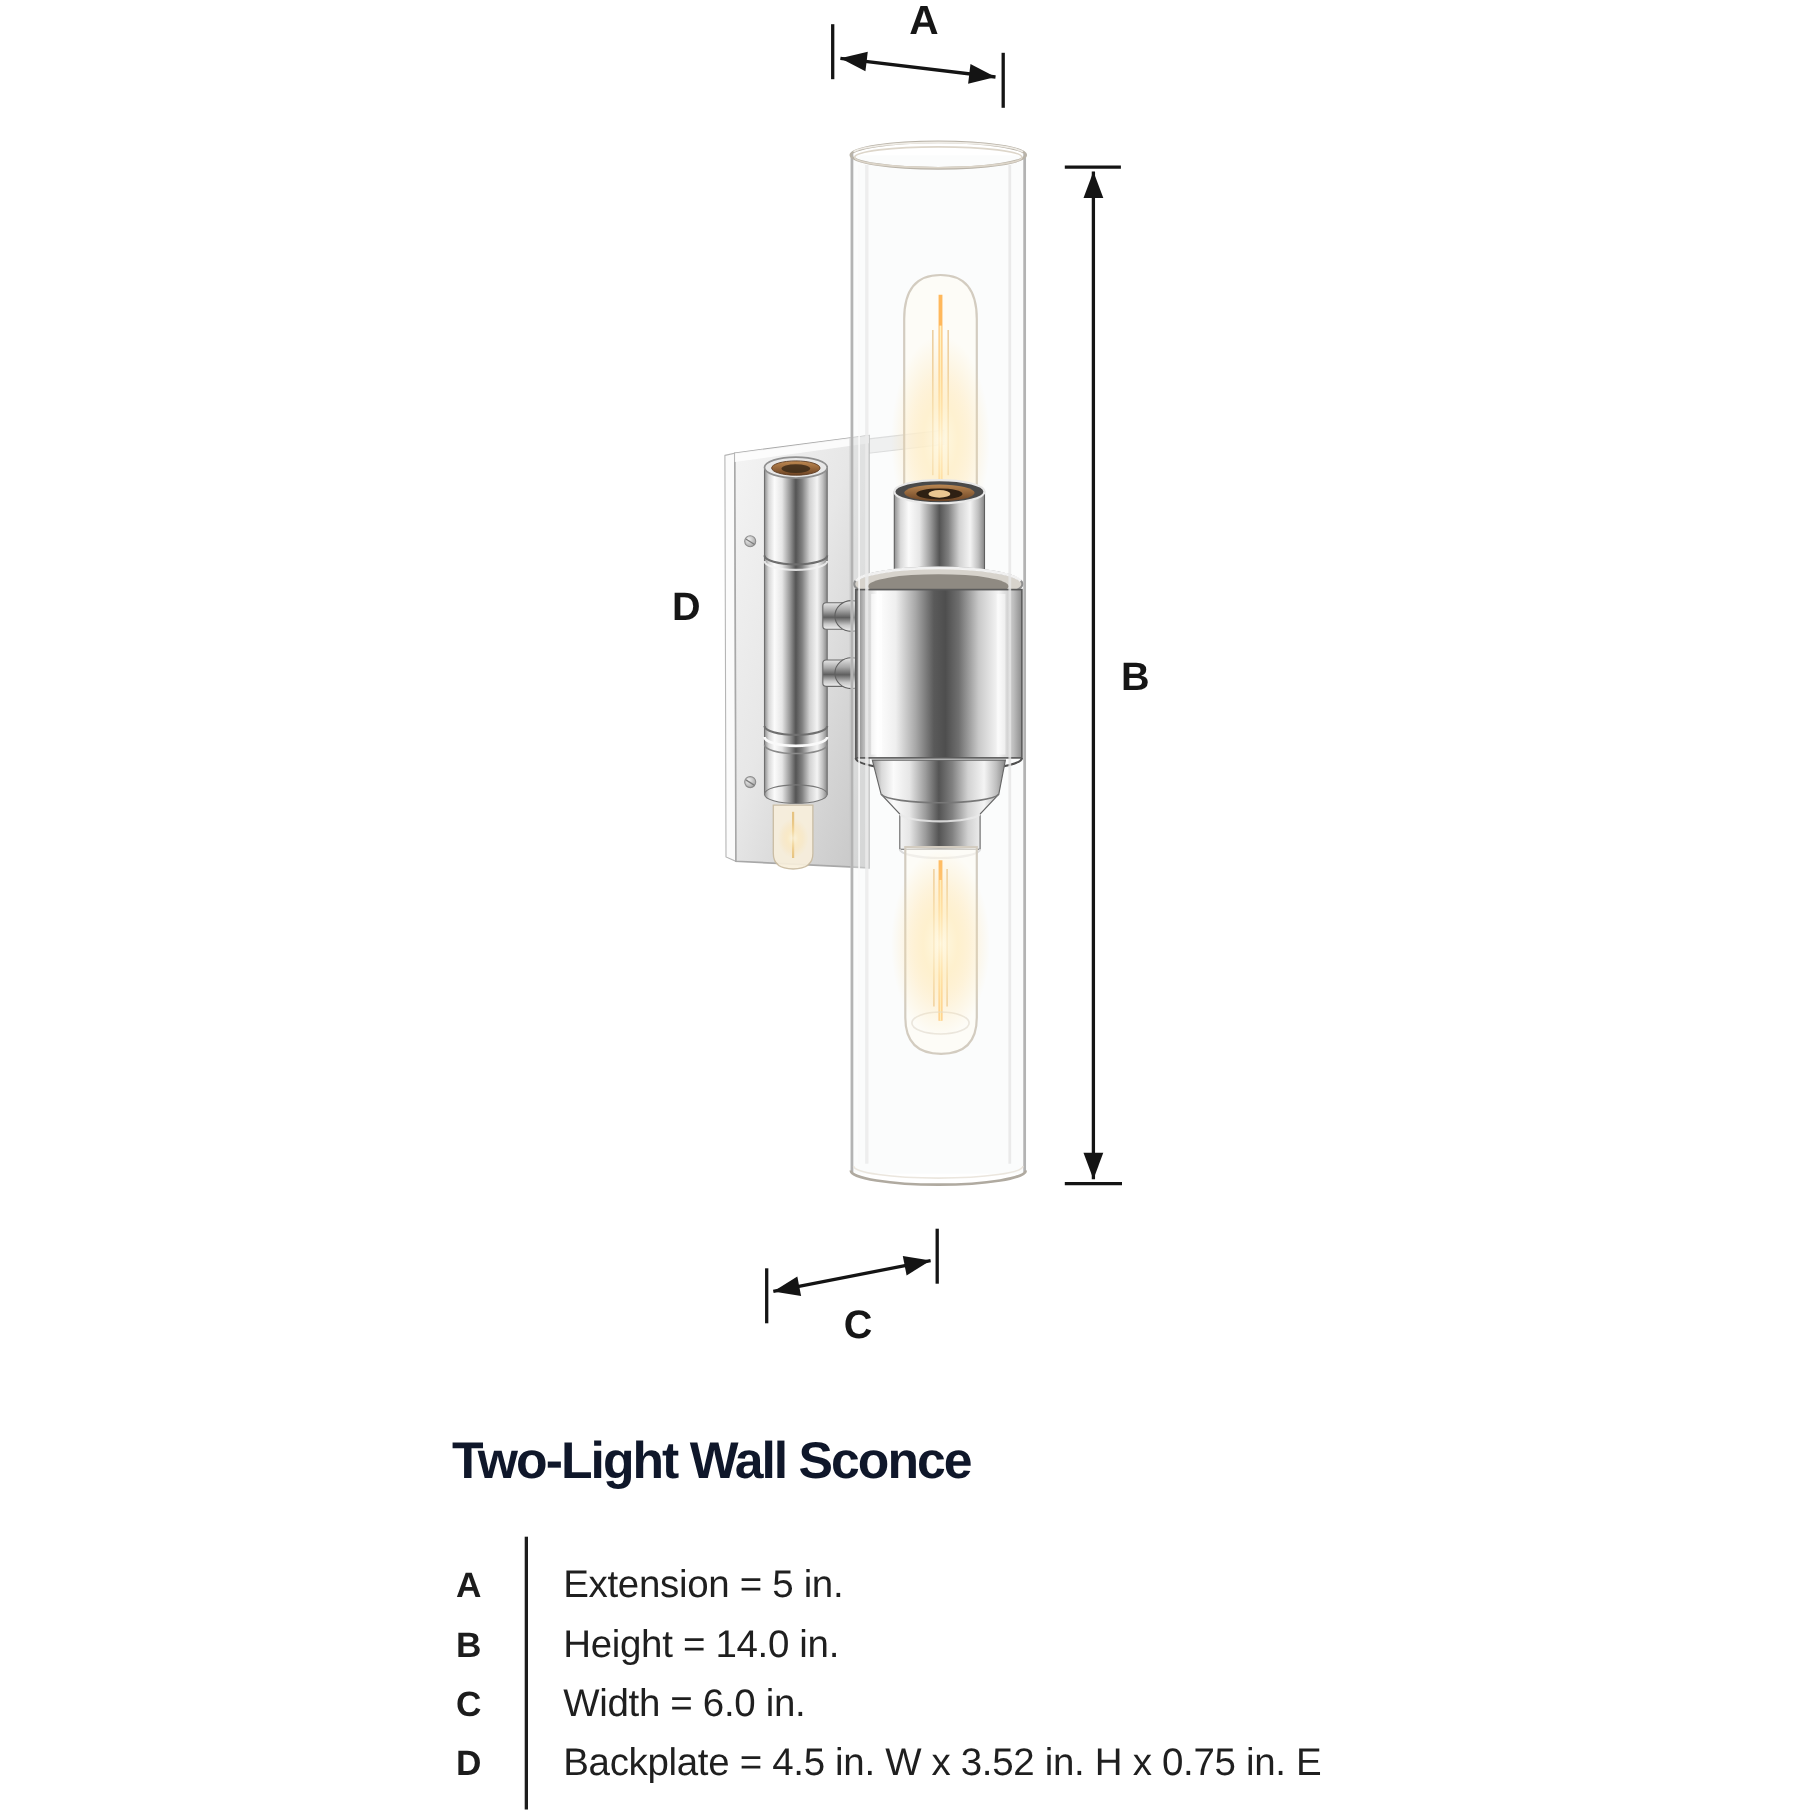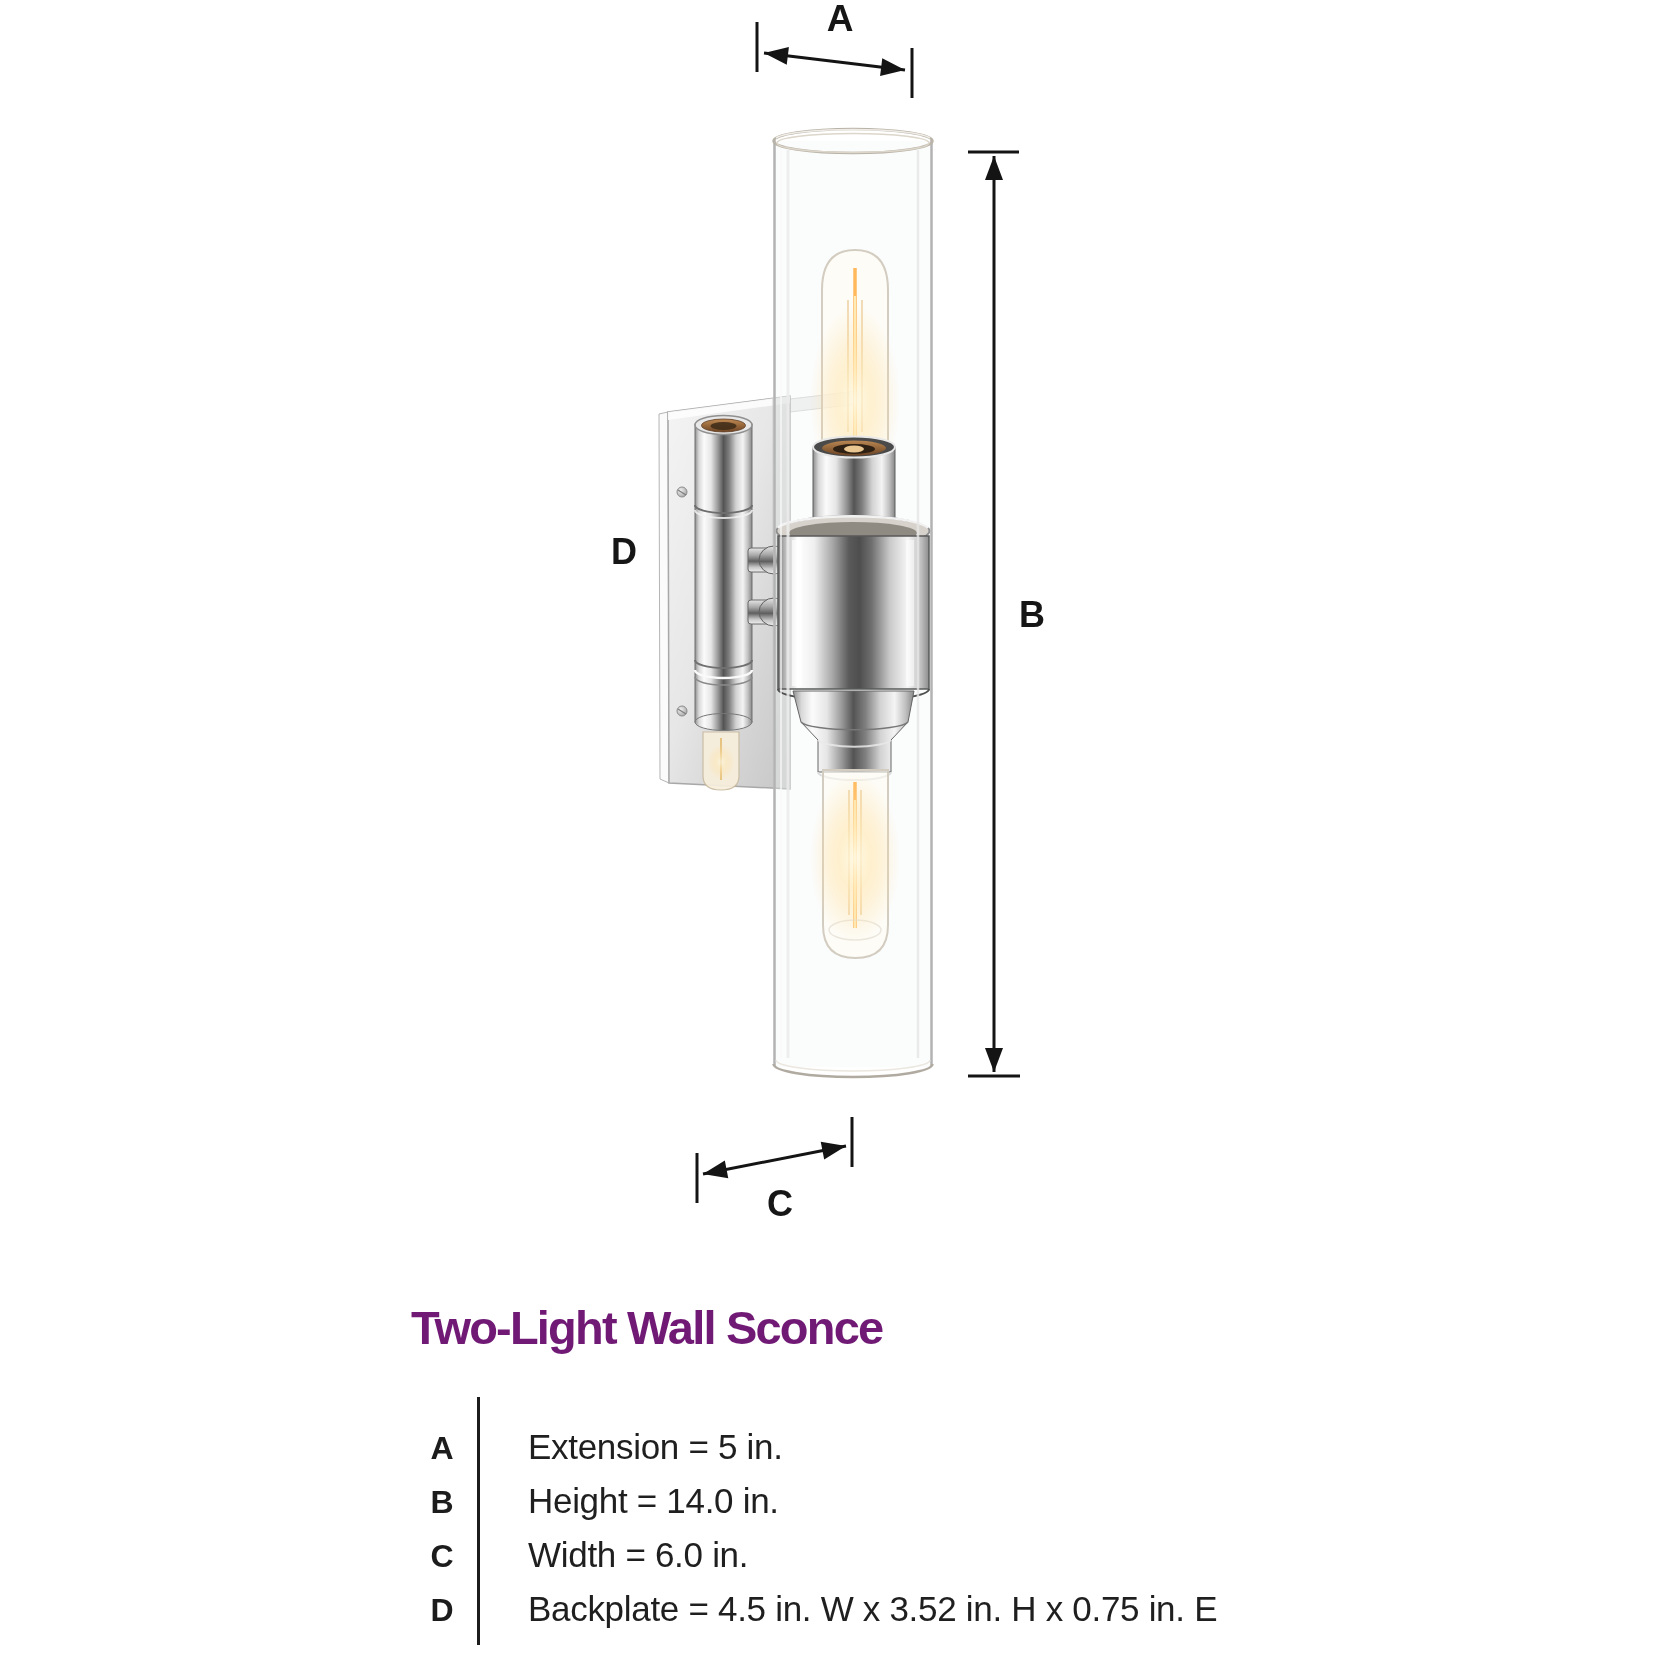--- a/index.html
+++ b/index.html
@@ -7,29 +7,29 @@
     position:relative;
     width:1654px;height:1654px;
     background:#ffffff;
     font-family:"Liberation Sans",sans-serif;
     overflow:hidden;
   }
   .diagram-svg{position:absolute;left:0;top:0;}
   .product-title{
     position:absolute;left:411px;top:1303px;
     font-size:47px;font-weight:bold;letter-spacing:-1.8px;
-    line-height:50px;color:#701a75;white-space:nowrap;
+    line-height:50px;color:#0f172a;white-space:nowrap;
   }
   .spec-divider{
     position:absolute;left:477px;top:1397px;
     width:3px;height:248px;background:#1c1c1c;
   }
   .spec-row{
-    position:absolute;left:412px;
-    font-size:35px;line-height:50px;letter-spacing:-0.3px;
+    position:absolute;left:396px;
+    font-size:35px;line-height:38px;letter-spacing:-0.3px;
     color:#1f1f1f;white-space:nowrap;
   }
   .spec-row .letter{
     display:inline-block;width:60px;text-align:center;
     font-size:32px;font-weight:bold;color:#1c1c1c;
   }
   .spec-row .desc{margin-left:56px;}
   .dim-label{
     font-family:"Liberation Sans",sans-serif;
     font-weight:bold;fill:#161616;text-anchor:middle;

